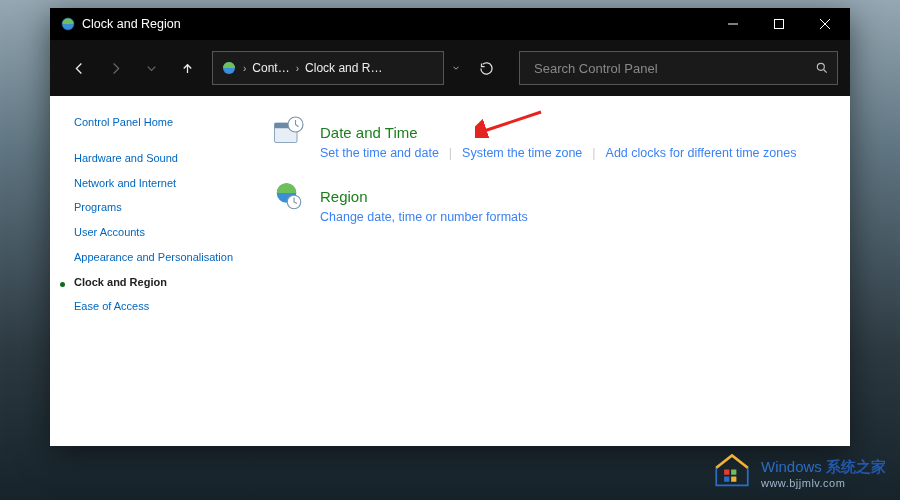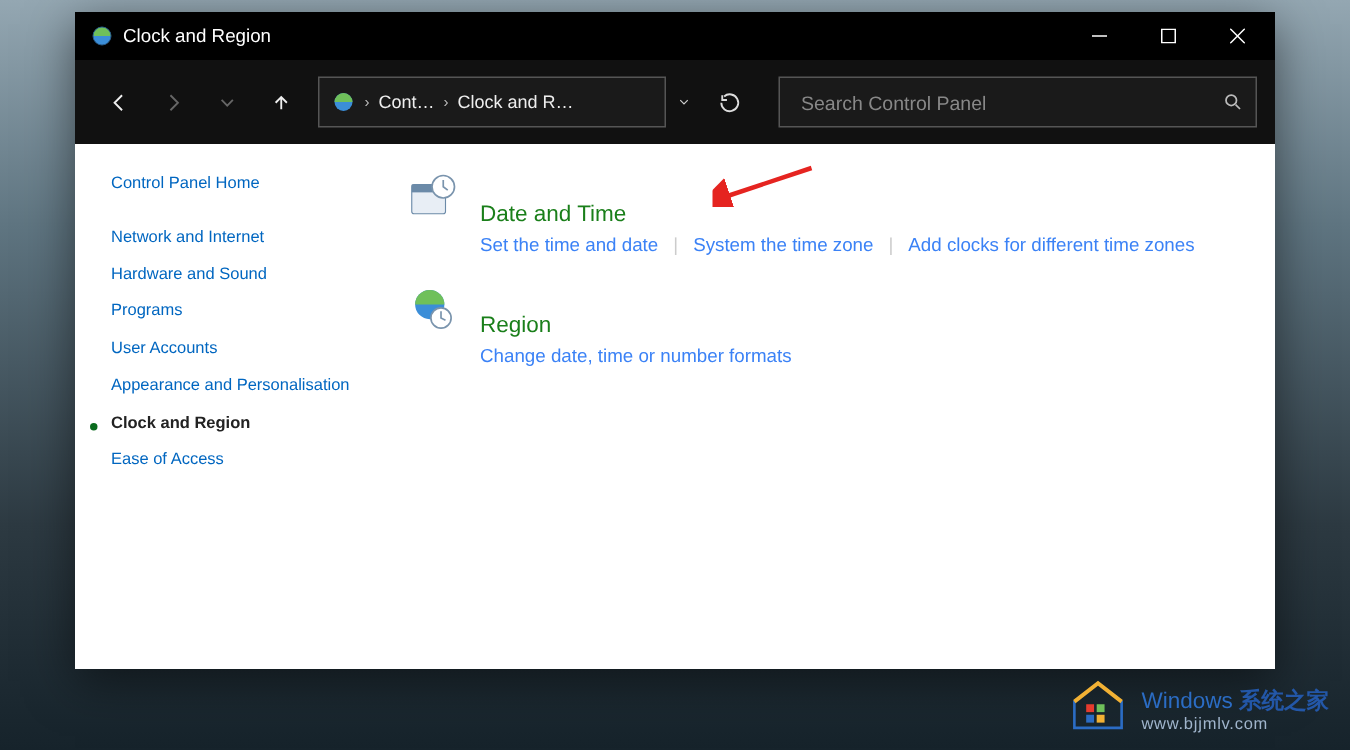--- a/index.html
+++ b/index.html
@@ -149,21 +149,21 @@
     margin-bottom: 18px;
   }
   .cat-icon {
     width: 36px; height: 36px;
     flex-shrink: 0;
   }
   .cat-body { padding-top: 2px; }
   .cat-title {
     color: #1a7f1a;
     font-size: 15px;
-    margin: 18px 0 4px 0;
+    margin: 8px 0 4px 0;
     line-height: 1.2;
     display: inline-block;
   }
   .cat-links {
     font-size: 12.5px;
     color: #0066c0;
     display: flex;
     flex-wrap: wrap;
   }
   .cat-links a {
@@ -272,22 +272,22 @@
           <circle cx="10" cy="10" r="6" fill="none" stroke="#bbb" stroke-width="2"></circle>
           <path d="M15 15l5 5" stroke="#bbb" stroke-width="2"></path>
         </svg>
       </div>
     </div>
 
     <div class="body">
       <div class="sidebar">
         <a class="home">Control Panel Home</a>
         <div id="sidebar-items">
+            <a>Hardware and Sound</a>
             <a>Network and Internet</a>
-            <a>Hardware and Sound</a>
             <a>Programs</a>
             <a>User Accounts</a>
             <a>Appearance and Personalisation</a>
             <a class="current">Clock and Region</a>
             <a>Ease of Access</a>
           </div>
       </div>
       <div class="main" id="main-panel">
           <div class="category">
             <div class="cat-icon"><svg viewBox="0 0 48 48">

